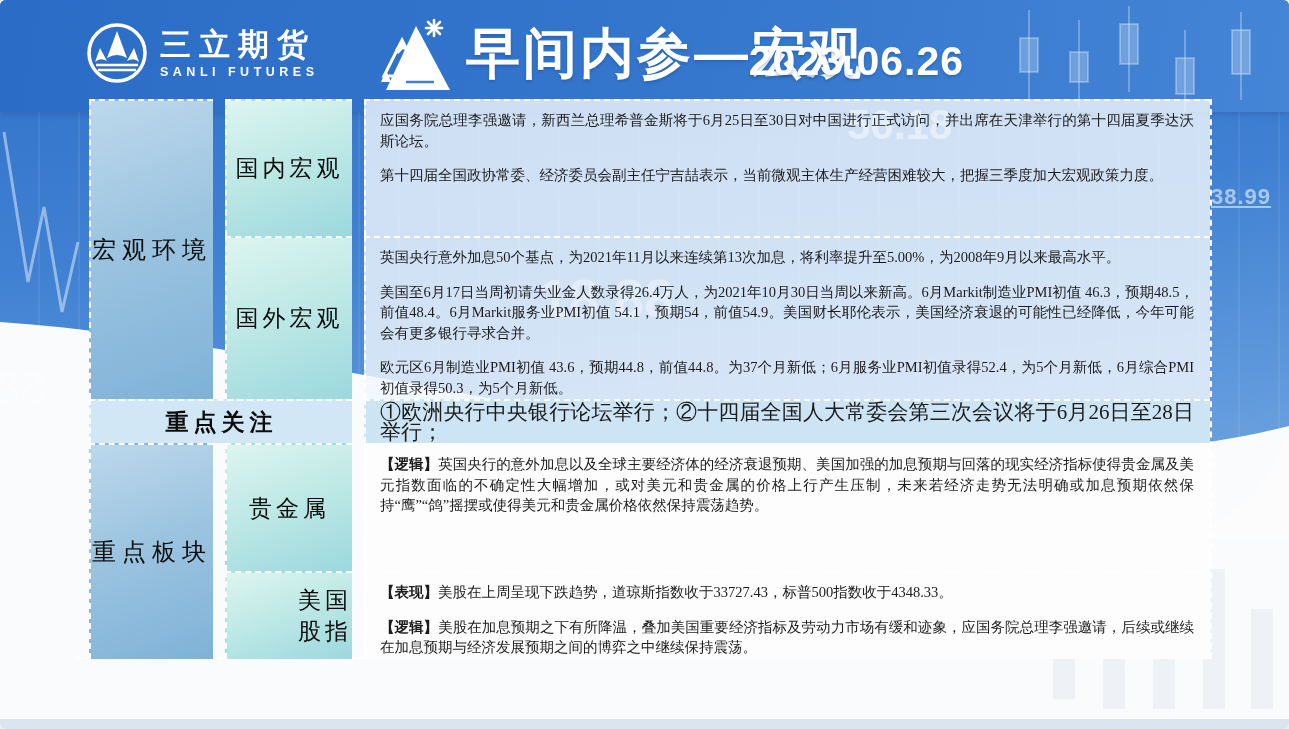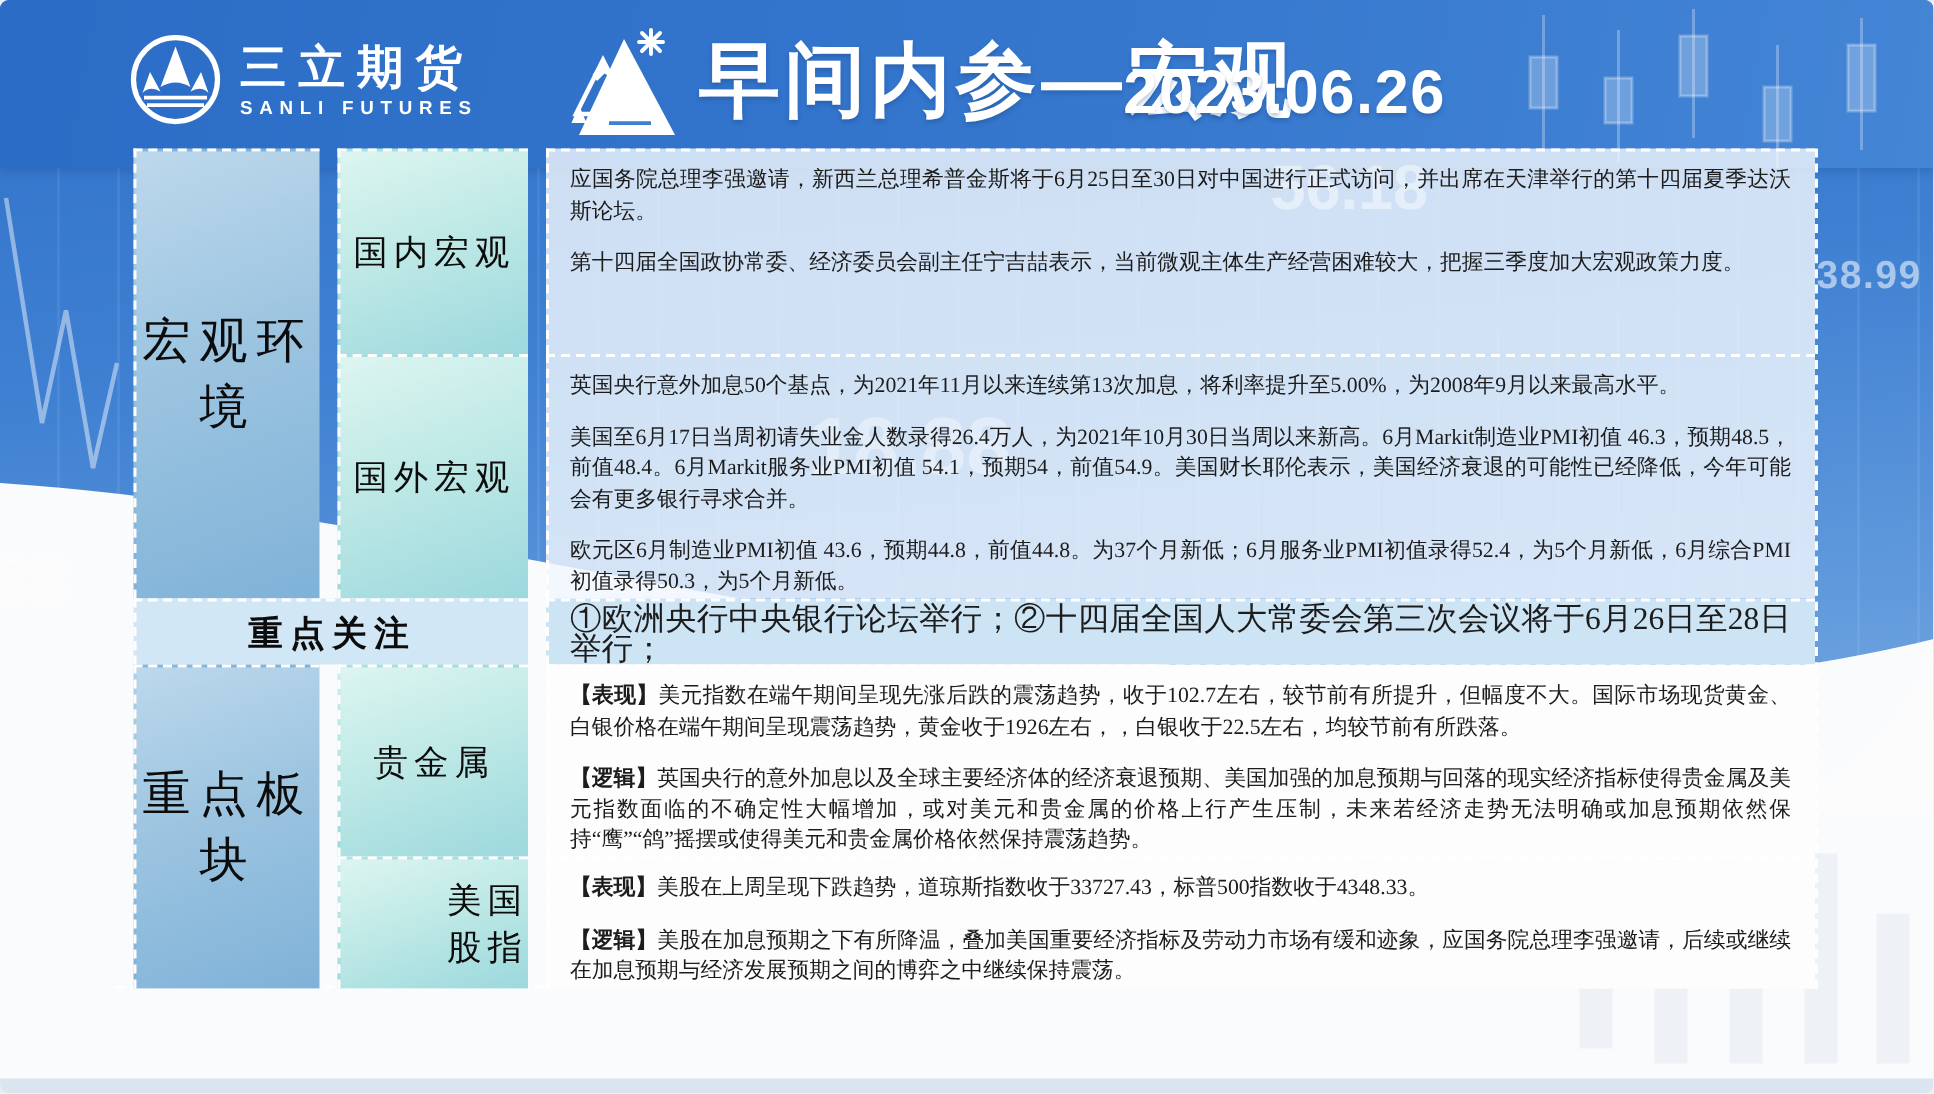--- a/index.html
+++ b/index.html
@@ -17,21 +17,21 @@
              background:repeating-linear-gradient(90deg, transparent 0 38px, rgba(255,255,255,.07) 38px 40px); }
   .bg-band { position:absolute; left:0; top:0; width:1289px; height:112px;
              background:linear-gradient(100deg,#2b6dc6 0%,#3577cd 55%,#4485d6 100%);
              box-shadow:0 2px 6px rgba(20,60,120,.25); }
   .bg-curve { position:absolute; left:0; top:0; }
   .bg-bottom-band { position:absolute; left:0; bottom:0; width:1289px; height:10px; background:#dbe5ef; }
 
   .wm { position:absolute; font-family:"Liberation Sans",sans-serif; font-weight:bold;
         color:rgba(255,255,255,.5); letter-spacing:1px; }
   .wm-left   { left:-6px;  top:360px; font-size:46px; color:rgba(255,255,255,.38); }
-  .wm-right  { left:1211px; top:168px; font-size:26px; color:rgba(255,255,255,.55); }
+  .wm-right  { left:1211px; top:184px; font-size:22px; color:rgba(255,255,255,.55);text-decoration:underline; }
 
   .deco-zigzag { position:absolute; left:0; top:112px; }
   .deco-candles-band { position:absolute; right:0; top:0; }
   .deco-candles-gray { position:absolute; right:6px; bottom:10px; }
 
   
   .header { position:absolute; left:0; top:0; width:1058px; height:112px; z-index:5;border-radius:13px; }
   .logo-group { position:absolute; left:86px; top:22px; display:flex; align-items:center; }
   .logo-texts { margin-left:12px; color:#fff; font-family:"Liberation Sans",sans-serif; }
   .logo-cn { font-size:31px; font-weight:bold; letter-spacing:8px; line-height:34px; }
@@ -47,21 +47,21 @@
   
   .rt { position:absolute; left:77px; top:99px; width:1135px; height:560px; z-index:4;
         display:grid; grid-template-columns:136px 139px 1fr;
         grid-template-rows:137px 163px 44px 128px 88px;
         border-right:2px dashed #fff; border-bottom:2px dashed #fff; }
   .cell { border-top:2px dashed #fff; border-left:2px dashed #fff;
           position:relative; z-index:1; overflow:hidden;margin-left:12px; }
   .label-cell { display:flex; align-items:center; justify-content:center;
                 color:#0c0c0c; text-align:center; }
   .col1 { background:linear-gradient(160deg,#bcd8ec 0%,#9cc4e0 45%,#7fb2d8 100%);
-          font-size:32px; letter-spacing:6px; }
+          font-size:24px; letter-spacing:6px; }
   .col2 { background:linear-gradient(160deg,#ddf5f0 0%,#bfe9e6 45%,#9cd8dd 100%);
           font-size:23px; letter-spacing:4px;text-align:right; }
   .c-macro   { grid-column:1; grid-row:1/3; }
   .c-sectors { grid-column:1; grid-row:4/6; }
   .c-focus-label { grid-column:1/3; grid-row:3; background:#d2e7f6;
                    font-size:23px; letter-spacing:5px; font-weight:600; }
   .content-cell { grid-column:3; padding:9px 16px 0 14px; color:#1c1c1c;
                   font-size:14.5px; line-height:20.5px; text-align:justify; }
   .content-blue  { background:rgba(240,246,252,.82); }
   .content-focus { background:#cde4f5; display:flex; align-items:center;
@@ -185,21 +185,20 @@
 
     <div class="cell content-cell content-focus" style="grid-row:3;">
       <p style="margin:0;">①欧洲央行中央银行论坛举行；②十四届全国人大常委会第三次会议将于6月26日至28日举行；</p>
     </div>
 
     <div class="cell label-cell col1 c-sectors">重点板块</div>
 
     <div class="cell label-cell col2" style="grid-column:2;grid-row:4;">贵金属</div>
 
     <div class="cell content-cell content-white" style="grid-row:4;">
-      <p><span class="p-tag">【表现】</span><span>美元指数在端午期间呈现先涨后跌的震荡趋势，收于102.7左右，较节前有所提升，但幅度不大。国际市场现货黄金、白银价格在端午期间呈现震荡趋势，黄金收于1926左右，，白银收于22.5左右，均较节前有所跌落。</span></p>
       <p><span class="p-tag">【逻辑】</span><span>英国央行的意外加息以及全球主要经济体的经济衰退预期、美国加强的加息预期与回落的现实经济指标使得贵金属及美元指数面临的不确定性大幅增加，或对美元和贵金属的价格上行产生压制，未来若经济走势无法明确或加息预期依然保持“鹰”“鸽”摇摆或使得美元和贵金属价格依然保持震荡趋势。</span></p>
     </div>
 
     <div class="cell label-cell col2" style="grid-column:2;grid-row:5;padding-left:45px;">美国股指</div>
 
     <div class="cell content-cell content-white" style="grid-row:5;">
       <p><span class="p-tag">【表现】</span><span>美股在上周呈现下跌趋势，道琼斯指数收于33727.43，标普500指数收于4348.33。</span></p>
       <p><span class="p-tag">【逻辑】</span><span>美股在加息预期之下有所降温，叠加美国重要经济指标及劳动力市场有缓和迹象，应国务院总理李强邀请，后续或继续在加息预期与经济发展预期之间的博弈之中继续保持震荡。</span></p>
     </div>
 

